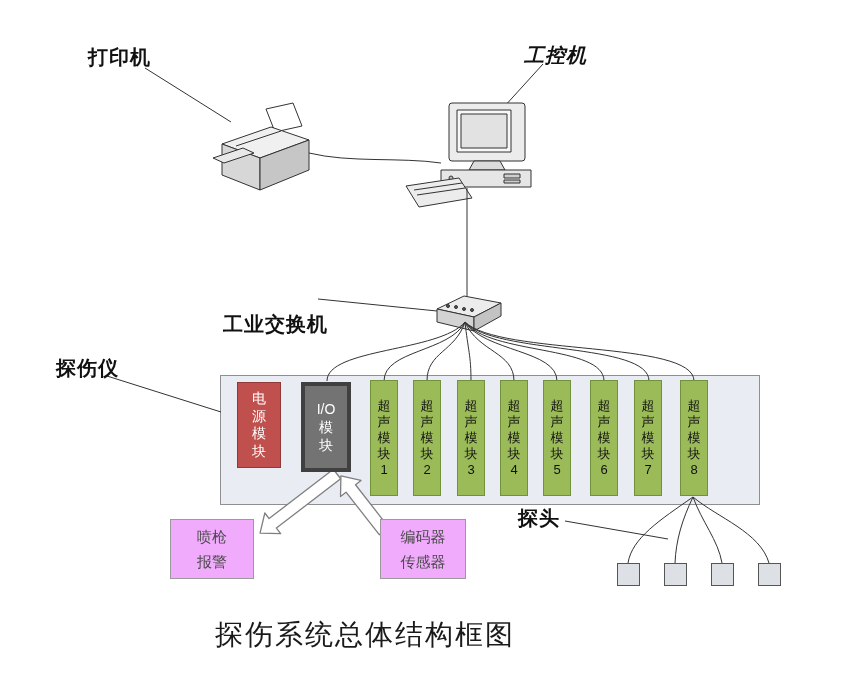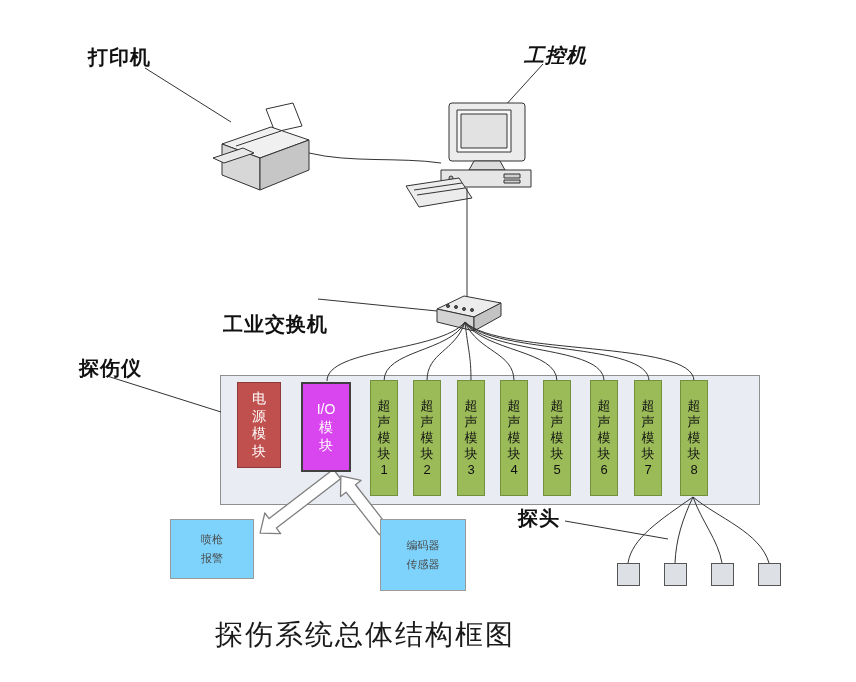--- a/index.html
+++ b/index.html
@@ -20,37 +20,37 @@
     position:absolute; z-index:3; display:flex; align-items:center; justify-content:center;
     text-align:center; white-space:pre-line; box-sizing:border-box;
   }
   .power-module {
     left:237px; top:382px; width:44px; height:86px;
     background:#c0504d; border:1px solid #8e3a38; color:#ffffff;
     font-size:14px; line-height:1.25;
   }
   .io-module {
     left:301px; top:382px; width:50px; height:90px;
-    background:#d946ef; border:2px solid #404040; color:#ffffff;
+    background:#737373; border:4px solid #404040; color:#ffffff;
     font-size:14px; line-height:1.3;
   }
   .um {
     top:380px; width:28px; height:116px;
     background:#9bbb59; border:1px solid #71913c; color:#111;
     font-size:13px; line-height:1.22;
   }
   .um1{left:370px;} .um2{left:413px;} .um3{left:457px;} .um4{left:500px;}
   .um5{left:543px;} .um6{left:590px;} .um7{left:634px;} .um8{left:680px;}
   .small-box {
     position:absolute; z-index:3; display:flex; align-items:center; justify-content:center;
     text-align:center; white-space:pre-line; box-sizing:border-box;
-    background:#7dd3fc; border:1px solid #9a9a9a; font-size:11px; color:#4a4a4a; line-height:1.7;
+    background:#f0abfc; border:1px solid #9a9a9a; font-size:15px; color:#4a4a4a; line-height:1.7;
   }
   #spray-alarm-box { left:170px; top:519px; width:84px; height:60px; }
-  #encoder-box     { left:380px; top:519px; width:86px; height:72px; }
+  #encoder-box     { left:380px; top:519px; width:86px; height:60px; }
   .probe-square {
     position:absolute; z-index:3; width:23px; height:23px; top:563px;
     background:#dde0e5; border:1px solid #555; box-sizing:border-box;
   }
   .p1{left:617px;} .p2{left:664px;} .p3{left:711px;} .p4{left:758px;}
   #diagram-title {
     position:absolute; z-index:4; left:0; top:616px; width:730px;
     text-align:center; font-size:28px; color:#1a1a1a; letter-spacing:2px;
   }
 </style>
@@ -192,18 +192,18 @@
 传感器</div>
 
   <div class="probe-square p1"></div>
   <div class="probe-square p2"></div>
   <div class="probe-square p3"></div>
   <div class="probe-square p4"></div>
 
   <div class="label" style="left:88px;  top:44px;">打印机</div>
   <div class="label" style="left:524px; top:42px;font-style:italic;">工控机</div>
   <div class="label" style="left:223px; top:279px;margin-top:32px;">工业交换机</div>
-  <div class="label" style="left:79px;  top:355px;">探伤仪</div>
+  <div class="label" style="left:56px;  top:355px;">探伤仪</div>
   <div class="label" style="left:518px; top:505px;">探头</div>
 
   <div id="diagram-title">探伤系统总体结构框图</div>
 
 </div>
 
 </body></html>

